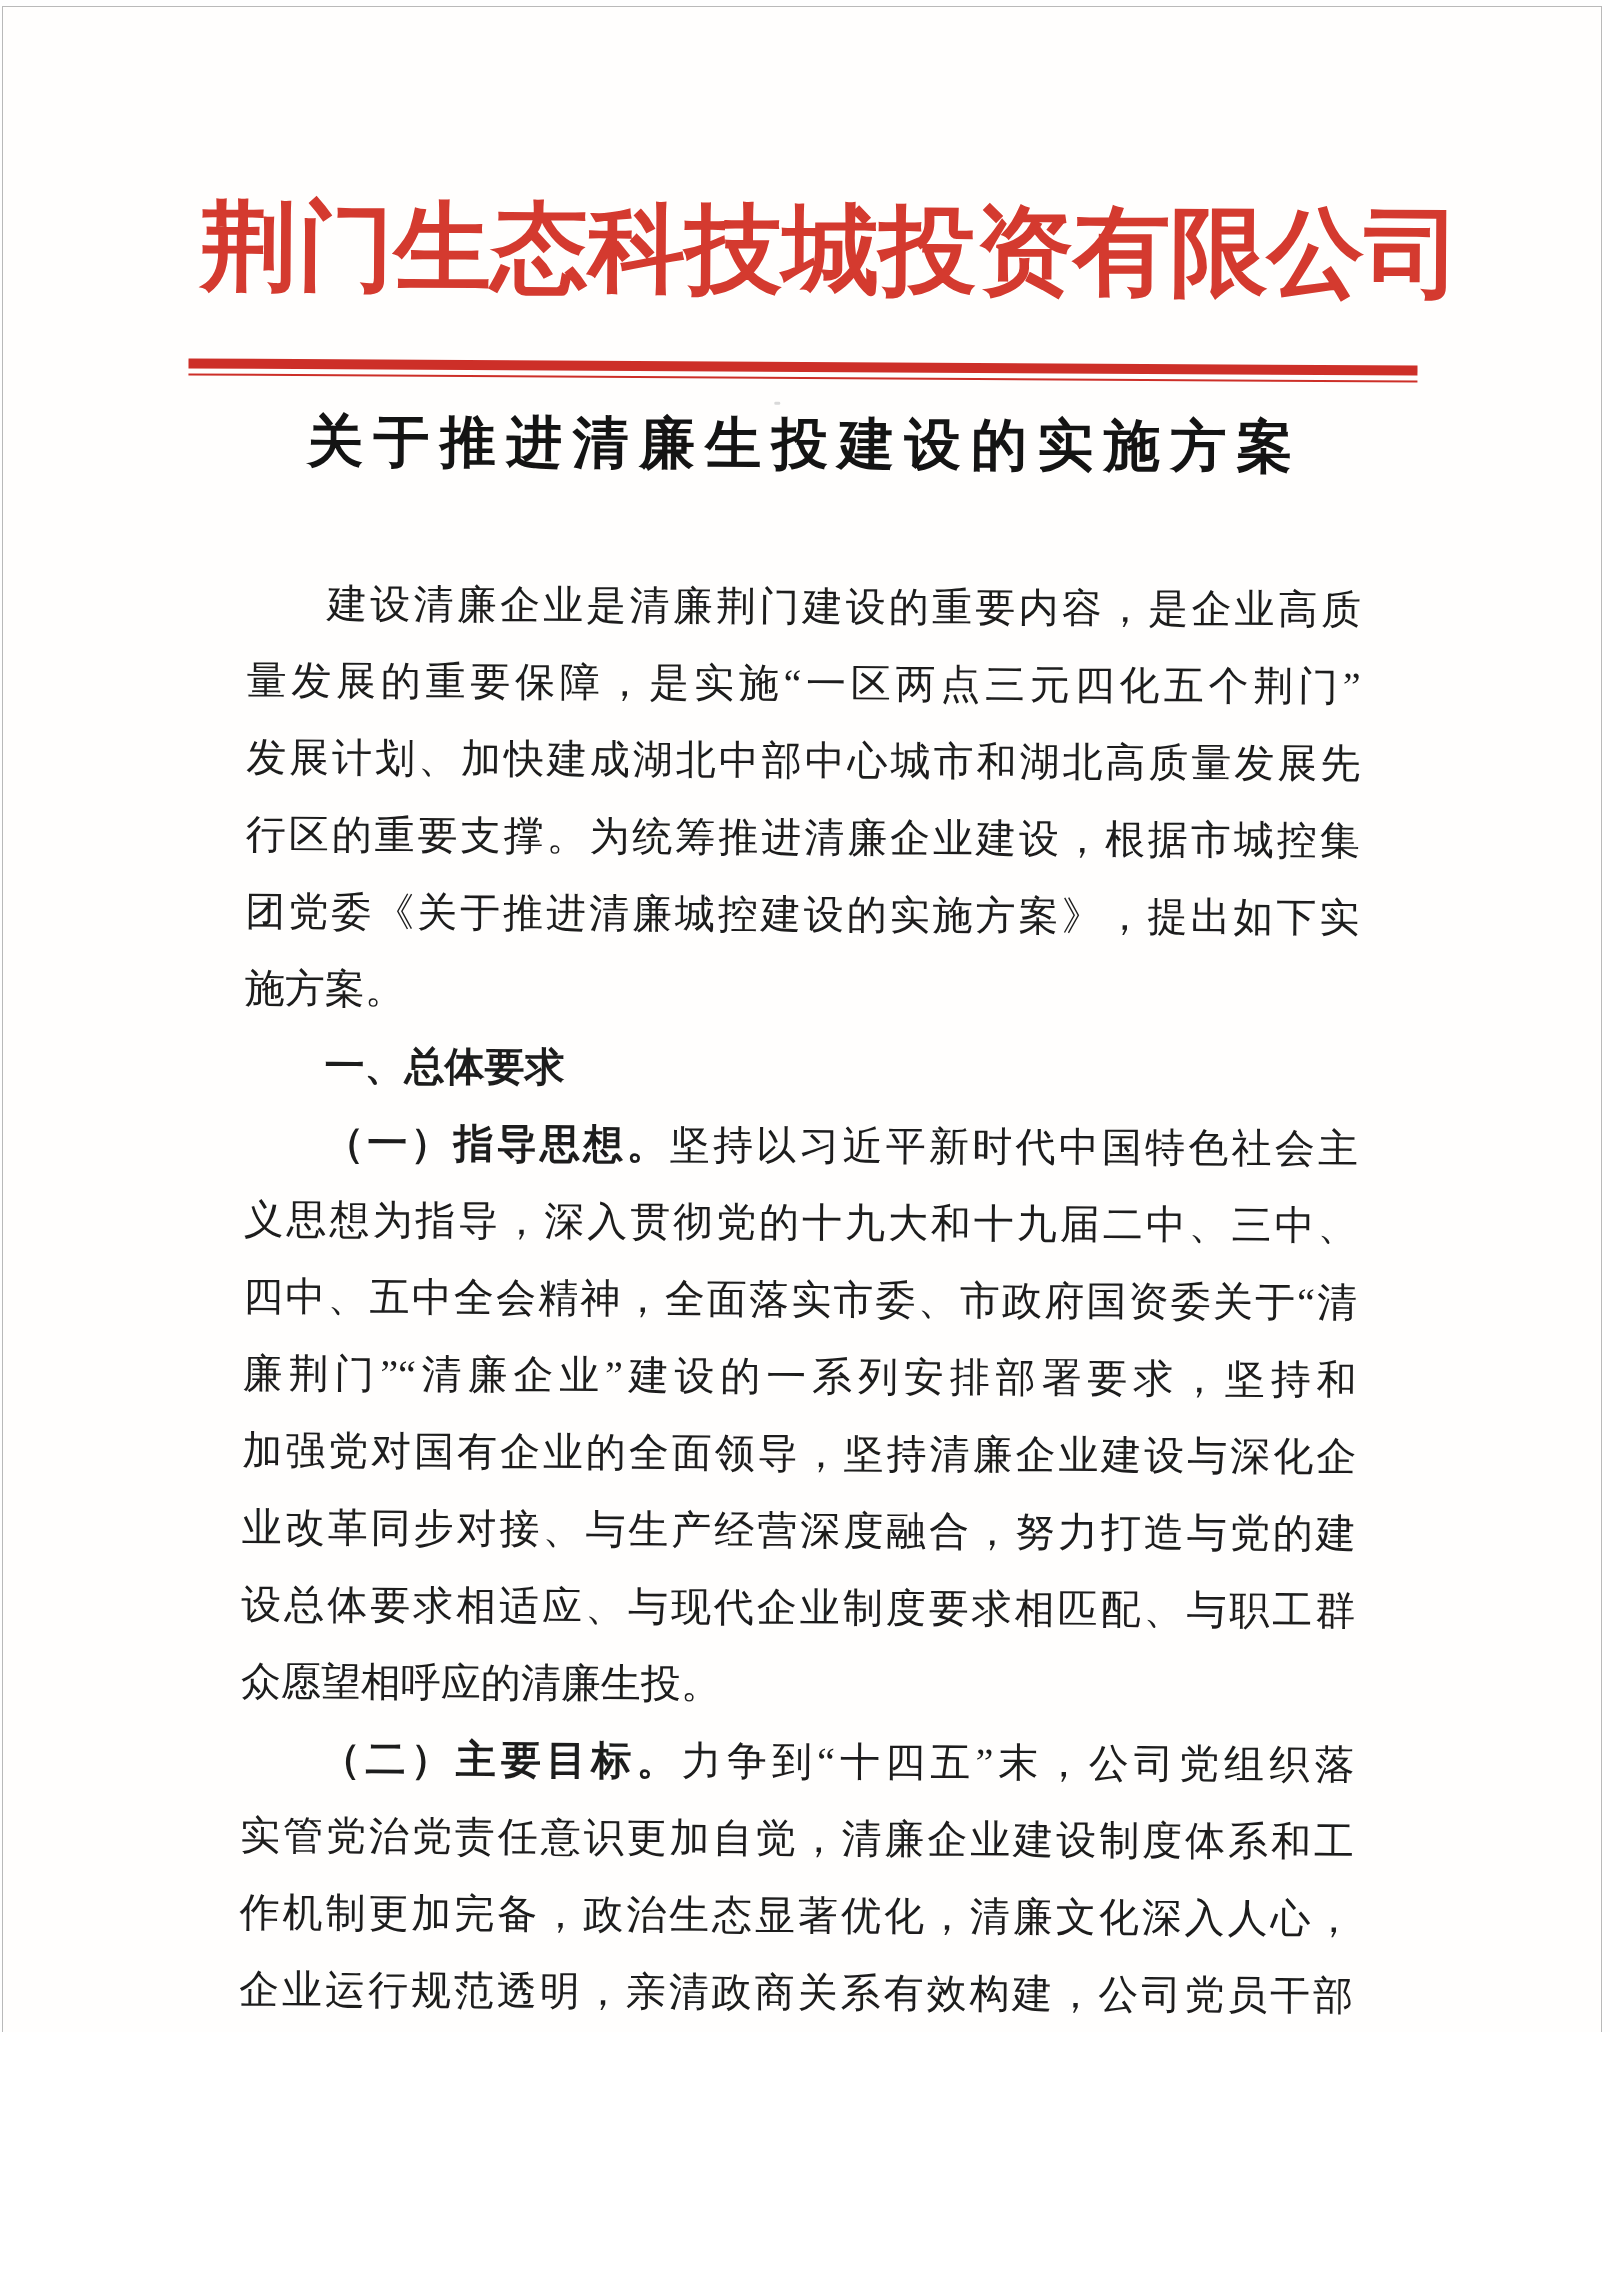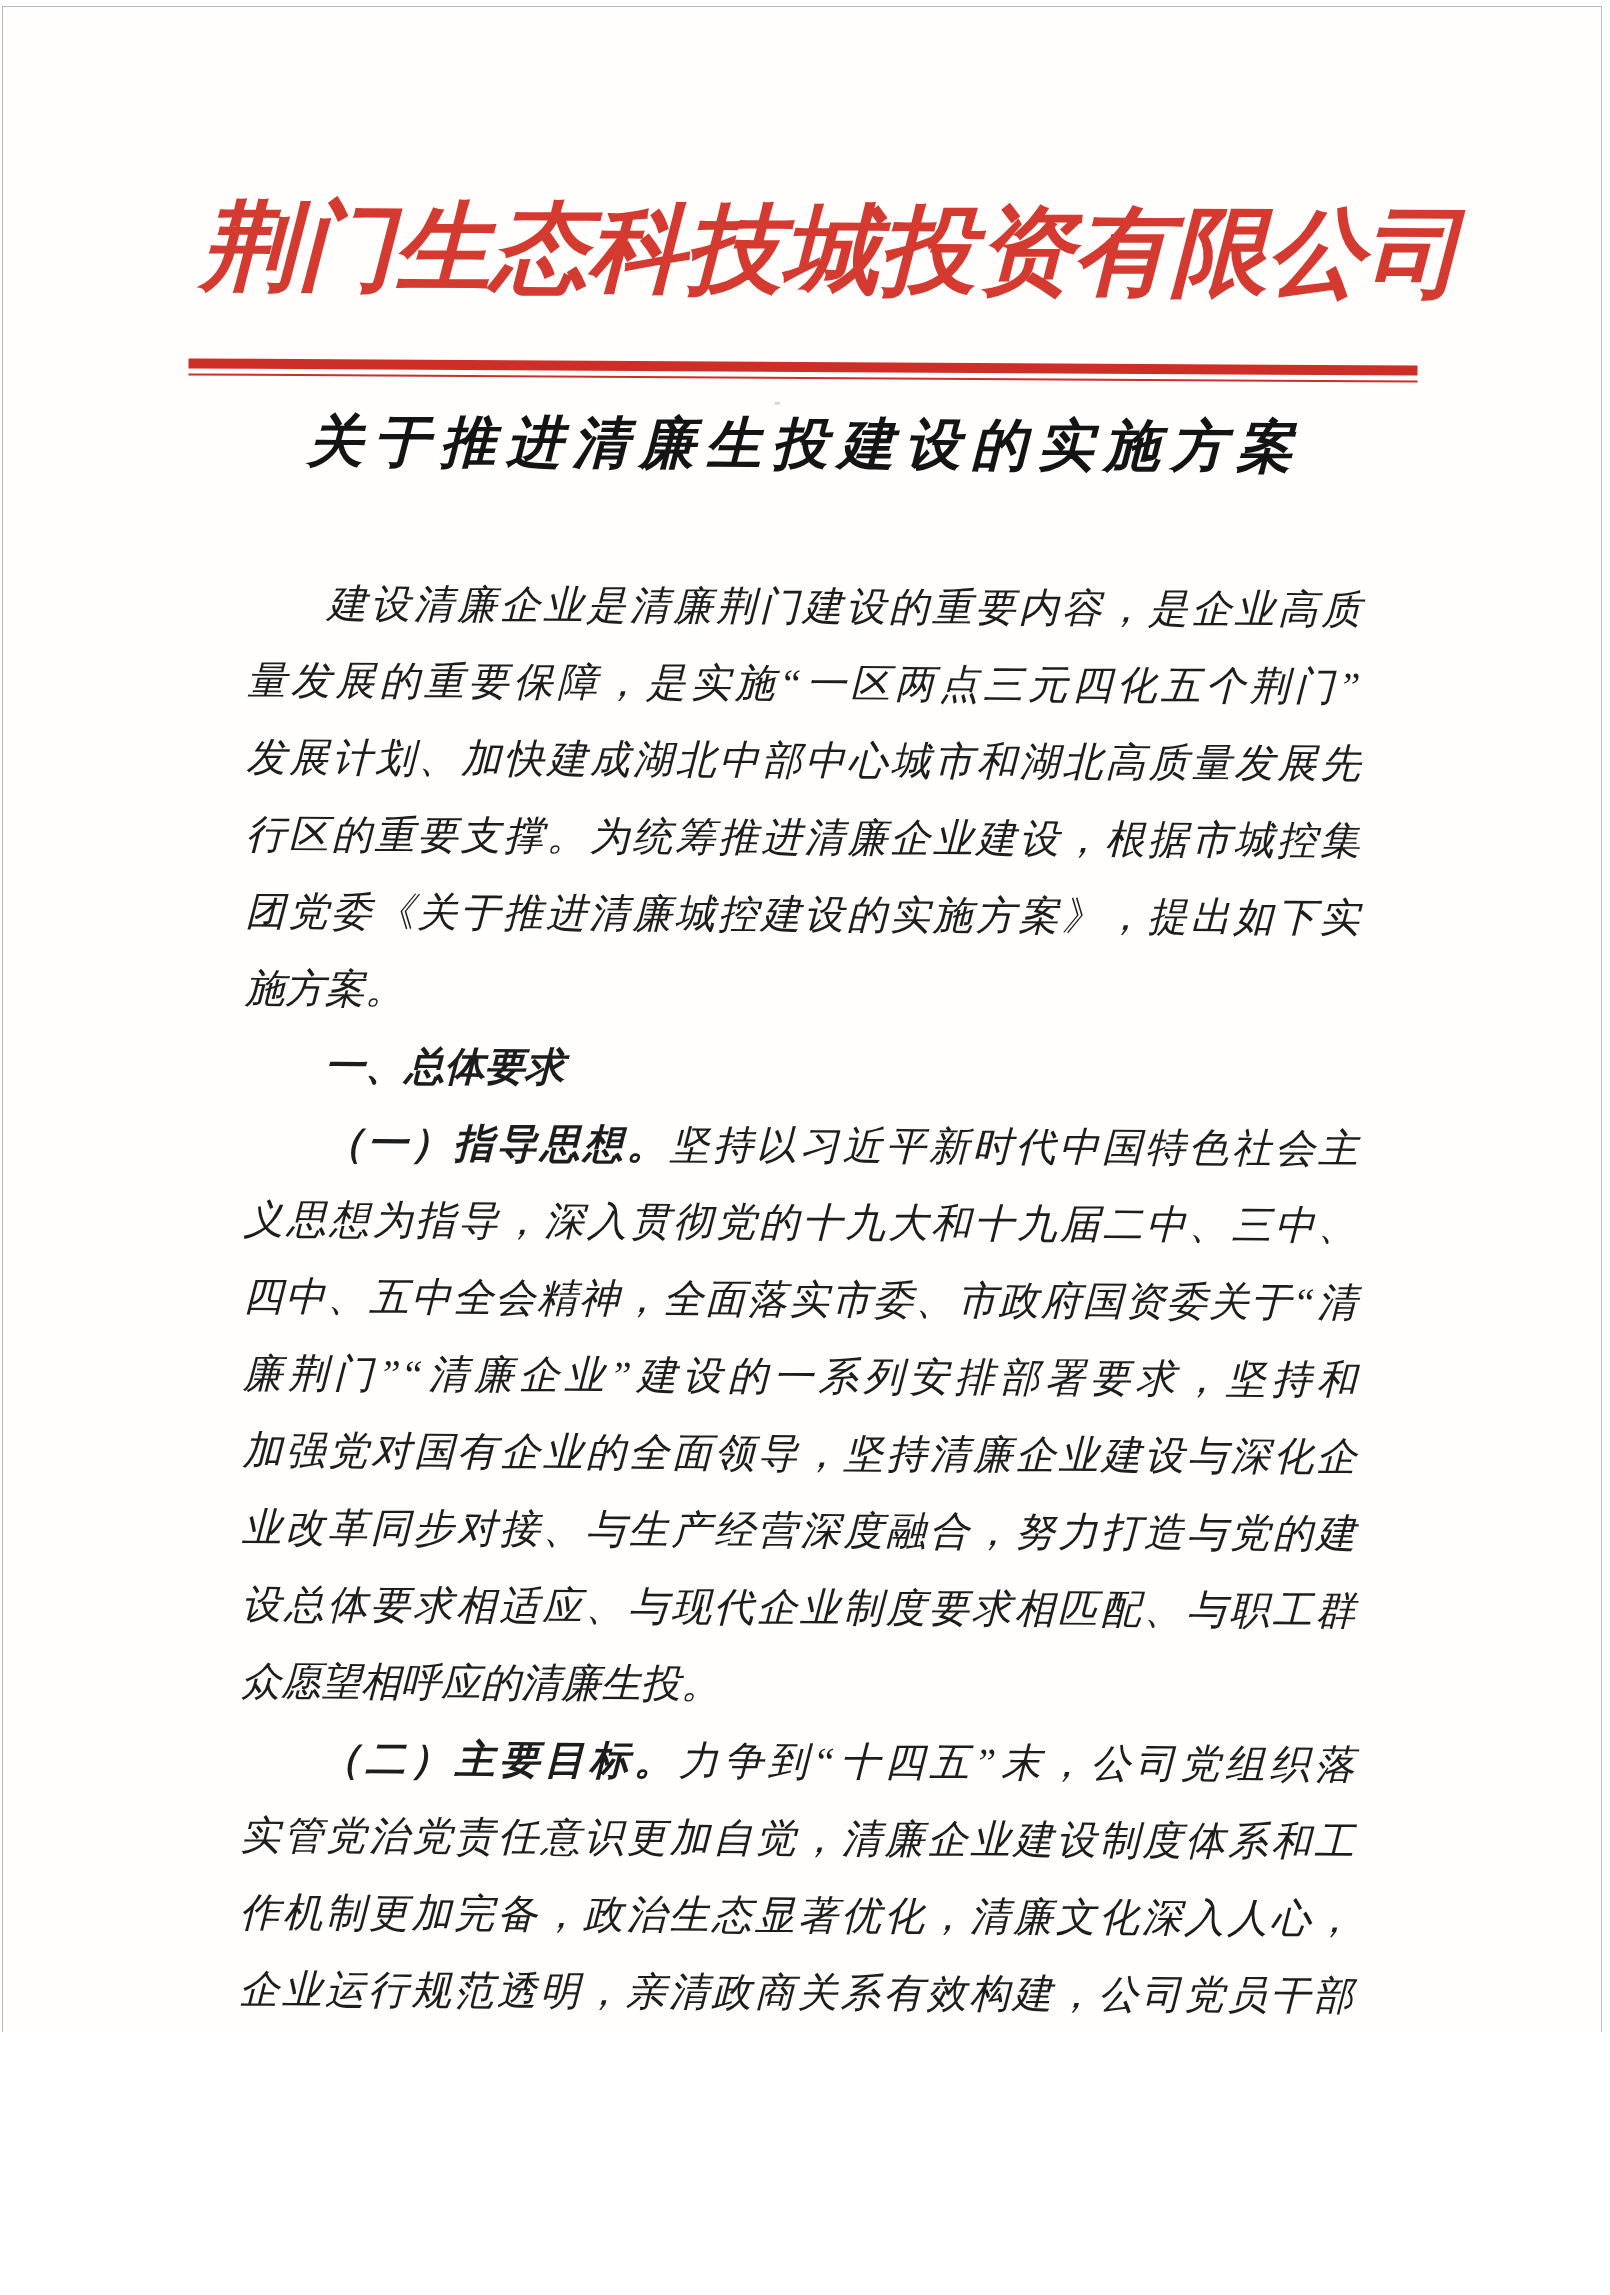--- a/index.html
+++ b/index.html
@@ -8,21 +8,20 @@
     background: #ffffff;
     font-family: "Liberation Serif", "DejaVu Serif", serif;
   }
   .canvas {
     position: relative;
     width: 1611px;
     height: 2032px;
     background: #fefefe;
     overflow: hidden;
     color: var(--ink, #1d1d1d);
-    font-style: italic;
   }
   
   .scan-frame {
     position: absolute;
     left: 1.9px;
     top: 5.8px;
     width: 1598px;
     height: 2283px;
     border: 1.3px solid var(--border, #b9b9b9);
     background: #fffefd;

